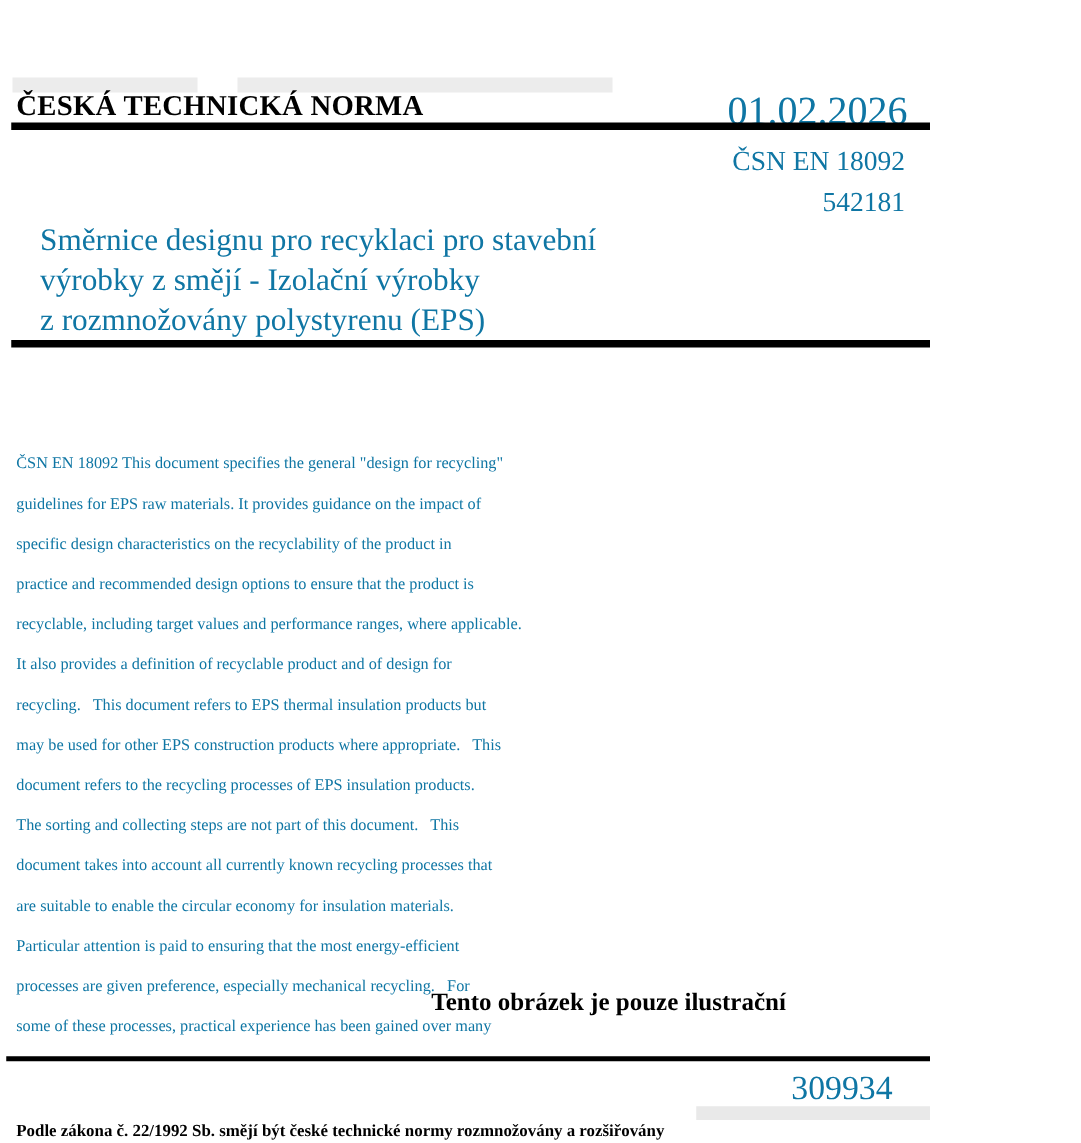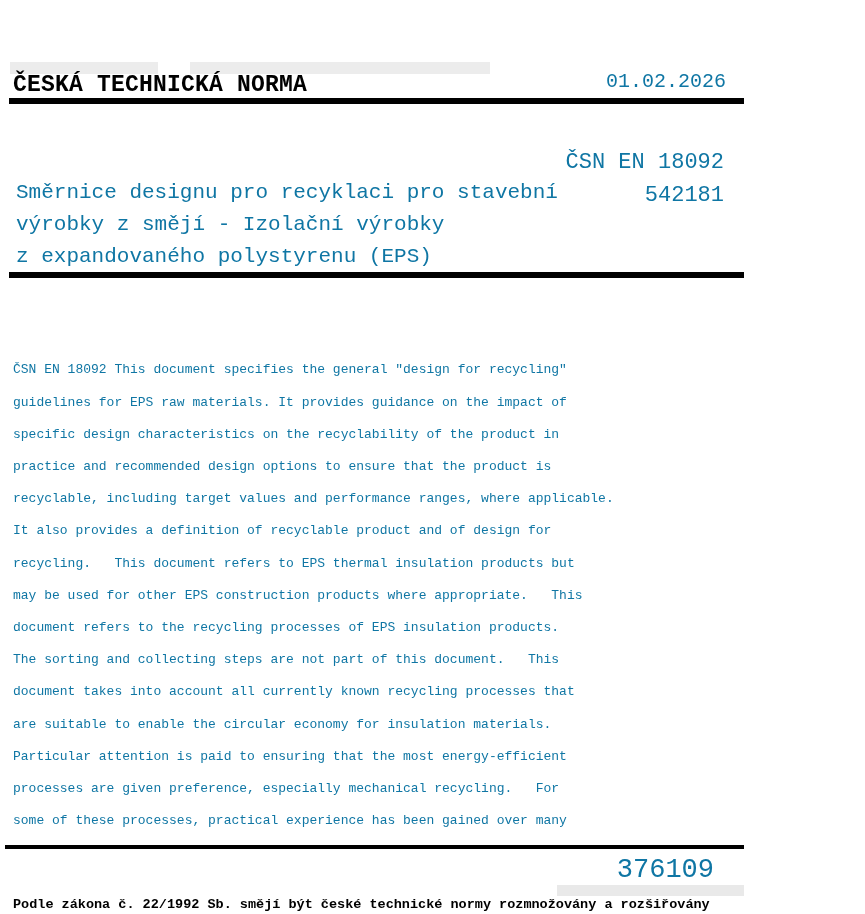--- a/index.html
+++ b/index.html
@@ -2,57 +2,56 @@
 <html><head>
 <meta charset="utf-8">
 <style>
   * { margin: 0; padding: 0; box-sizing: border-box; }
   html, body { background: #fff; }
   .page {
     position: relative;
     width: 744px;
     height: 914px;
     background: var(--page-bg, #ffffff);
-    font-family: Liberation Mono, monospace;
+    font-family: Liberation Serif, serif;
     overflow: hidden;
     color: #000;
   }
 
   
   .wm { position: absolute; background: #ececec; }
   .wm-a { left: 10px;  top: 62px;  width: 148px; height: 12px; }
   .wm-b { left: 190px; top: 62px;  width: 300px; height: 12px; }
   .wm-c { left: 557px; top: 885px; width: 293px; height: 11px; background: #e9e9e9; }
 
   
   .header-title {
     position: absolute; left: 13px; top: 72px;
     font-size: 23px; font-weight: bold; letter-spacing: 0.2px;
     color: #000;
   }
   .header-date {
     position: absolute; right: 18px; top: 70px;
-    font-size: 20px; color: var(--accent, #0f76a4); margin-left: 48px;
+    font-size: 32px; color: var(--accent, #0f76a4); margin-left: 48px;
   }
   .rule { position: absolute; background: #000; }
   .rule-header   { left: 9px; top: 98px;  width: 839px; height: 6px; }
   .rule-abstract { left: 9px; top: 272px; width: 839px; height: 6px; }
   .rule-footer   { left: 5px; top: 845px; width: 846px; height: 4px; }
 
   
   .title-left {
-    position: absolute; left: 16px; top: 113px;
-    color: var(--accent, #0f76a4); font-size: 21px; line-height: 32px;
+    position: absolute; left: 32px; top: 113px;
+    color: var(--accent, #0f76a4); font-size: 25px; line-height: 32px;
     white-space: pre;
   }
   .title-right {
     position: absolute; right: 20px; top: 112px;
     color: var(--accent, #0f76a4); font-size: 22px; line-height: 33px;
     text-align: right;
-    margin-top: 34px;
   }
 
   
   .abstract {
     position: absolute; left: 13px; top: 290px;
     color: var(--accent, #0f76a4); font-size: 13px; line-height: 32.2px;
     white-space: pre;
   }
 
   
@@ -81,36 +80,37 @@
   <div class="wm wm-b"></div>
   <div class="wm wm-c"></div>
 
   <div class="header-title">ČESKÁ TECHNICKÁ NORMA</div>
 
   <div class="header-date">01.02.2026</div>
 
   <div class="rule rule-header"></div>
 
   <div class="title-left">
-    <div>Směrnice designu pro recyklaci pro stavební</div><div>výrobky z smějí - Izolační výrobky</div><div>z expandovaného polystyrenu (EPS)</div>
+    <div>Směrnice designu pro recyklaci pro stavební</div><div>výrobky z smějí - Izolační výrobky</div><div>z rozmnožovány polystyrenu (EPS)</div>
   </div>
 
   <div class="title-right">
     <div>ČSN EN 18092</div>
     <div>542181</div>
   </div>
 
   <div class="rule rule-abstract"></div>
 
   <div class="abstract">
     <div>ČSN EN 18092 This document specifies the general "design for recycling"</div><div>guidelines for EPS raw materials. It provides guidance on the impact of</div><div>specific design characteristics on the recyclability of the product in</div><div>practice and recommended design options to ensure that the product is</div><div>recyclable, including target values and performance ranges, where applicable.</div><div>It also provides a definition of recyclable product and of design for</div><div>recycling.   This document refers to EPS thermal insulation products but</div><div>may be used for other EPS construction products where appropriate.   This</div><div>document refers to the recycling processes of EPS insulation products.</div><div>The sorting and collecting steps are not part of this document.   This</div><div>document takes into account all currently known recycling processes that</div><div>are suitable to enable the circular economy for insulation materials.</div><div>Particular attention is paid to ensuring that the most energy-efficient</div><div>processes are given preference, especially mechanical recycling.   For</div><div>some of these processes, practical experience has been gained over many</div>
   </div>
 
+  <div class="caption">Tento obrázek je pouze ilustrační</div>
 
   <div class="rule rule-footer"></div>
 
   <div class="legal">
     <div>Podle zákona č. 22/1992 Sb. smějí být české technické normy rozmnožovány a rozšiřovány</div>
   </div>
 
-  <div class="order-number">376109</div>
+  <div class="order-number">309934</div>
 
 </div>
 
 </body></html>

